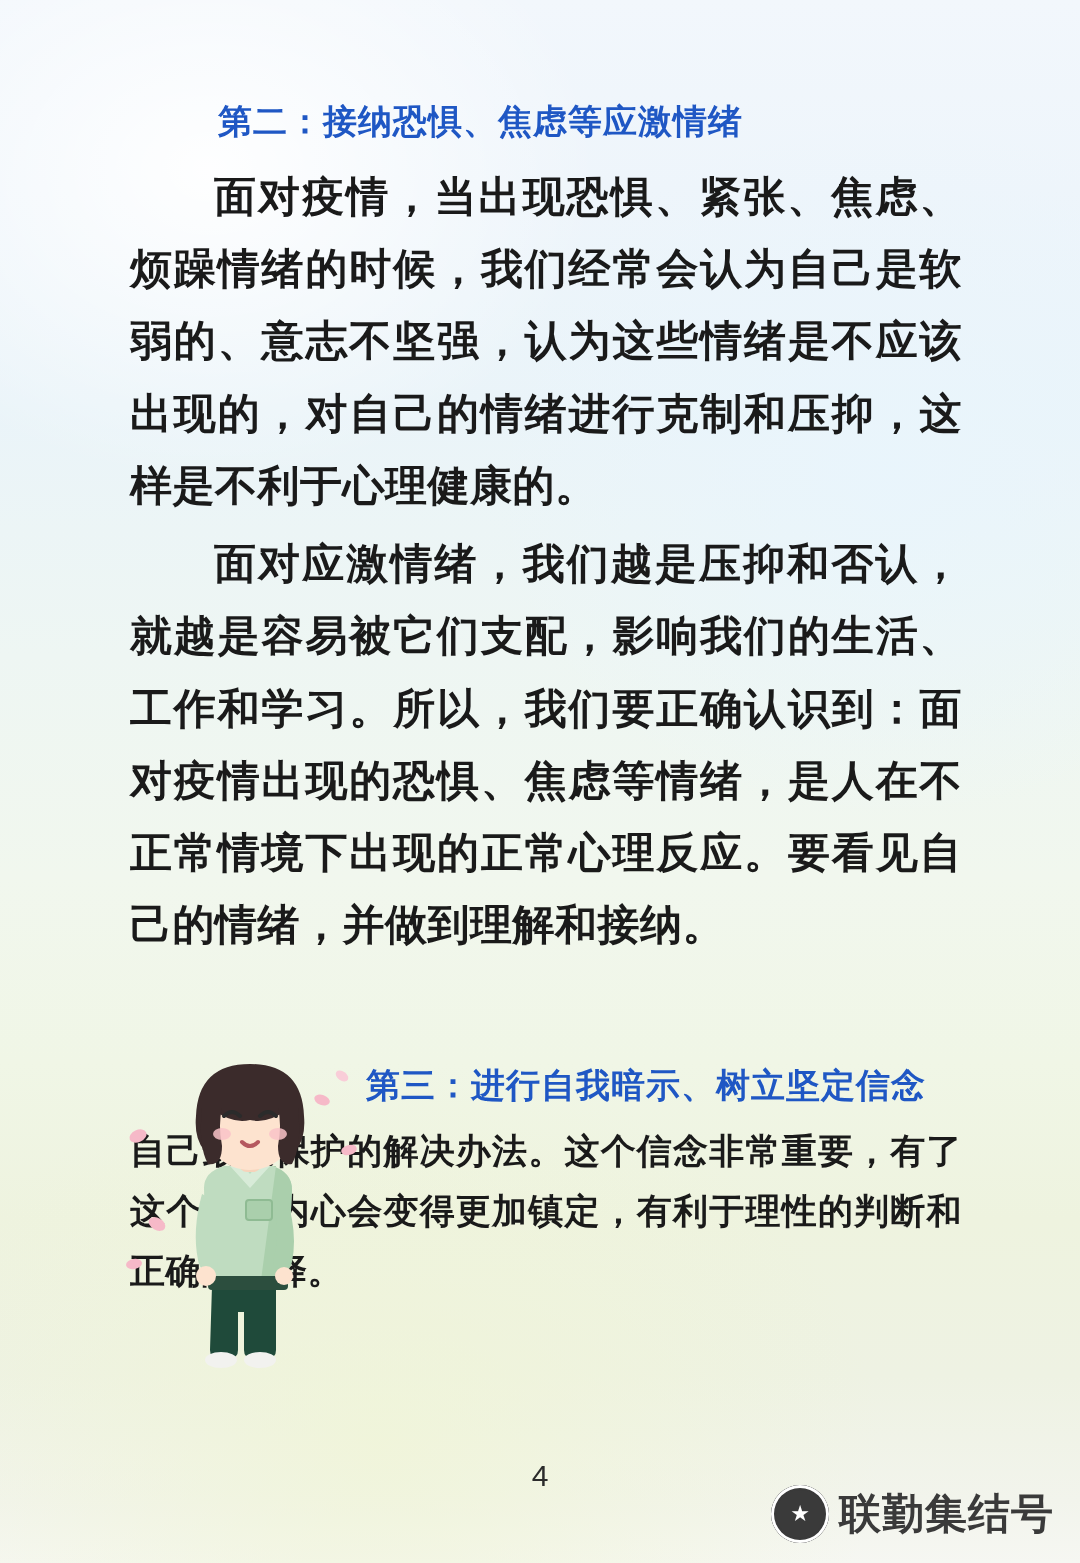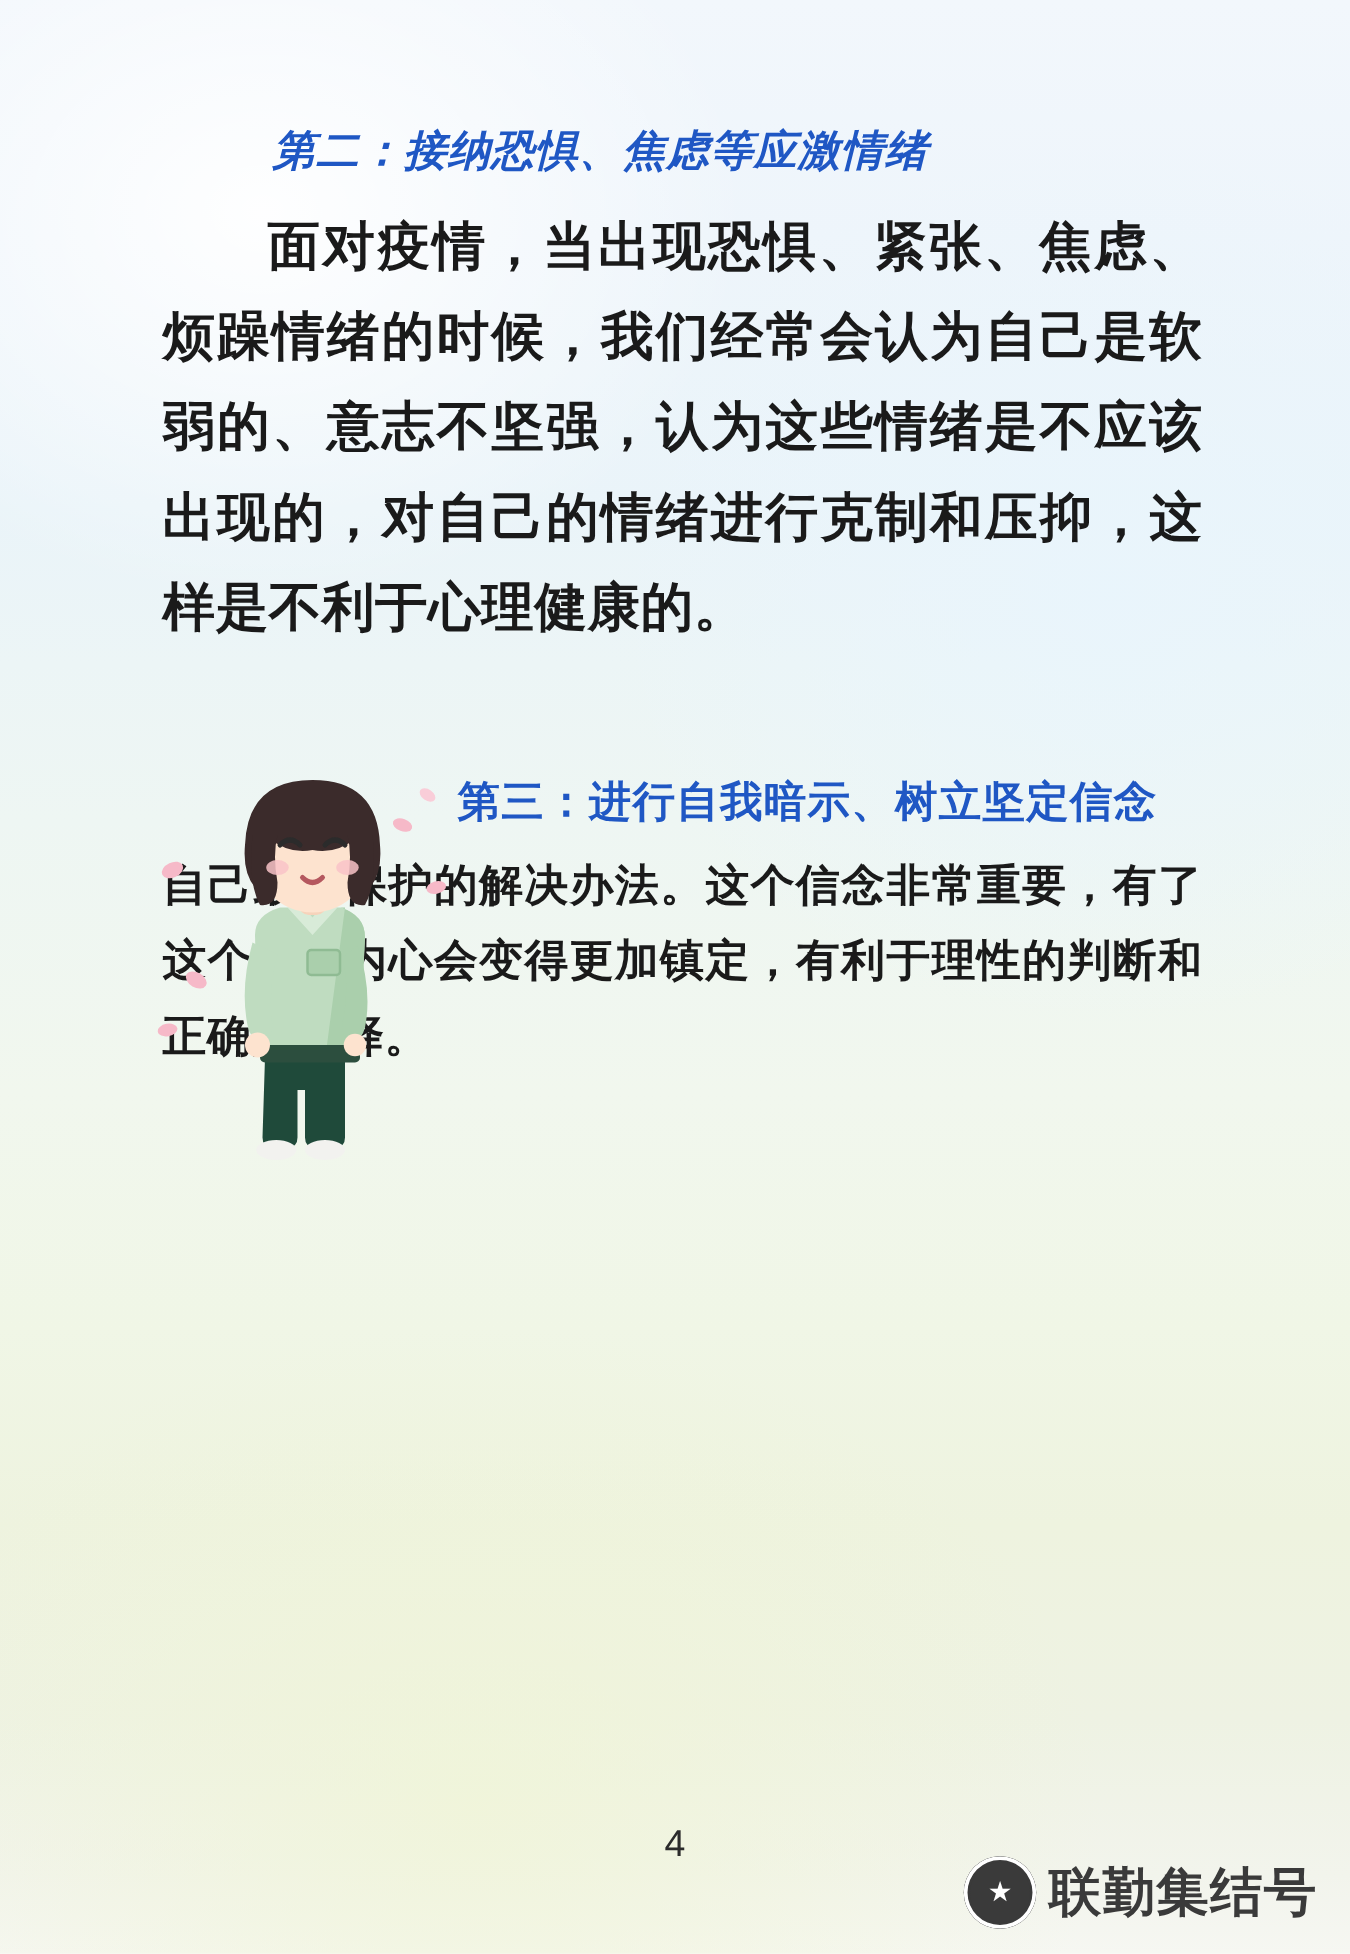--- a/index.html
+++ b/index.html
@@ -59,42 +59,40 @@
     width: 832px;
   }
 
   .heading {
     color: #1f57c4;
     font-size: 34px;
     font-weight: 700;
     letter-spacing: 1px;
     line-height: 1.5;
     margin: 0 0 14px 88px;
-    font-style: italic;
   }
   .para {
     color: #1a1a1a;
     font-size: 42px;
     font-weight: 700;
     line-height: 1.72;
     letter-spacing: 0.5px;
     text-align: justify;
     text-justify: inter-ideograph;
     margin: 0 0 6px 0;
     text-indent: 84px;
   }
   .para.tight {
     margin-bottom: 0;
   }
 
   
   .section-two {
     position: relative;
     margin-top: 98px;
-    font-family: Liberation Mono, monospace;
   }
   .illustration {
     position: absolute;
     left: -4px;
     top: -6px;
     width: 250px;
     height: 320px;
   }
   .wrap-block {
     margin-left: 236px;
@@ -180,20 +178,21 @@
   <div class="glow-a"></div>
   <div class="glow-b"></div>
   <div class="glow-c"></div>
 
   <div class="content">
 
     <h2 class="heading">第二：接纳恐惧、焦虑等应激情绪</h2>
 
     <p class="para">面对疫情，当出现恐惧、紧张、焦虑、烦躁情绪的时候，我们经常会认为自己是软弱的、意志不坚强，认为这些情绪是不应该出现的，对自己的情绪进行克制和压抑，这样是不利于心理健康的。</p>
 
+    <p class="para tight">面对应激情绪，我们越是压抑和否认，就越是容易被它们支配，影响我们的生活、工作和学习。所以，我们要正确认识到：面对疫情出现的恐惧、焦虑等情绪，是人在不正常情境下出现的正常心理反应。要看见自己的情绪，并做到理解和接纳。</p>
 
     <div class="section-two">
 
       <div class="illustration">
         <svg viewBox="0 0 250 320" width="250" height="320" aria-hidden="true">
 
           <g>
             <ellipse cx="12" cy="82" rx="9" ry="6" fill="#f6b9c8" transform="rotate(-25 12 82)"></ellipse>
             <ellipse cx="196" cy="46" rx="8" ry="5" fill="#f6b9c8" transform="rotate(20 196 46)"></ellipse>
             <ellipse cx="223" cy="96" rx="8" ry="5" fill="#f6b9c8" transform="rotate(-15 223 96)"></ellipse>

